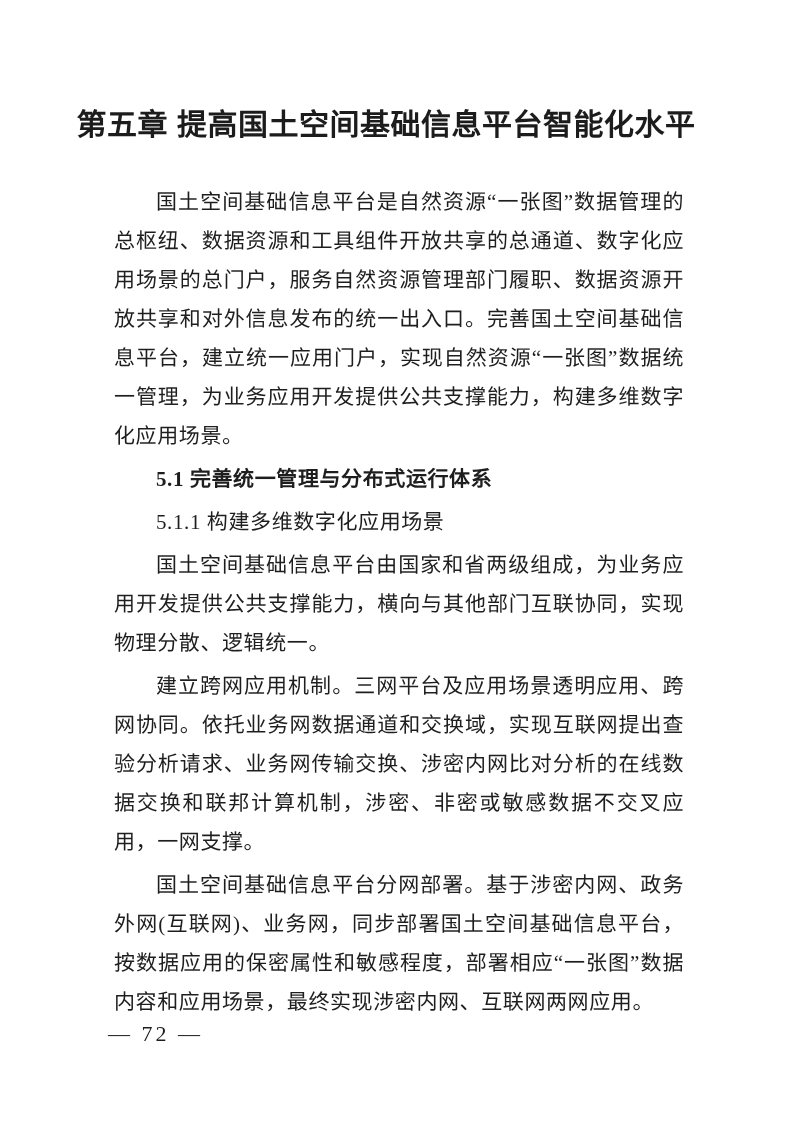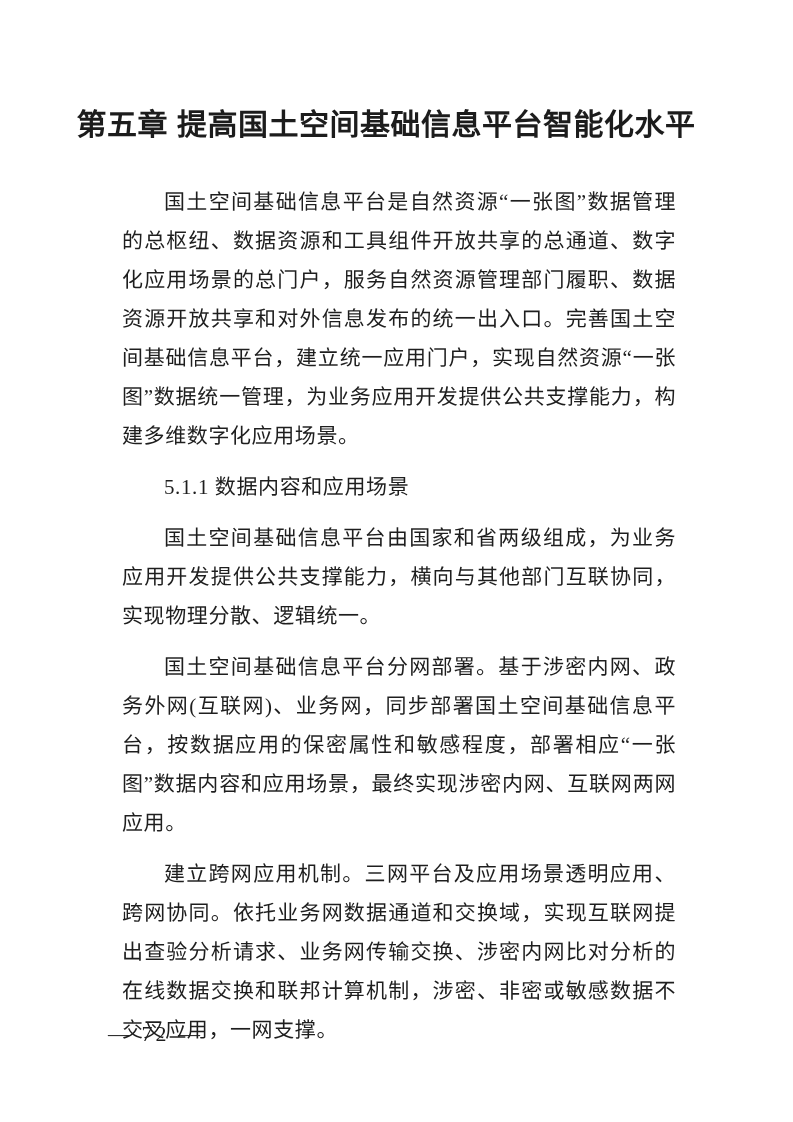--- a/index.html
+++ b/index.html
@@ -28,21 +28,21 @@
   }
   .content {
     margin: 36px 105px 0 110px;
     font-size: 21px;
     line-height: 39px;
     color: #1e1e1e;
     text-align: justify;
     text-justify: inter-ideograph;
   }
   .content p {
-    margin: 12px;
+    margin: 4px;
     text-indent: 2em;
     letter-spacing: 0.6px;
     word-break: break-all;
   }
   .section-heading {
     font-weight: 700;
     letter-spacing: 0.4px;
   }
   .subsection-heading {
     font-weight: 400;
@@ -62,26 +62,27 @@
 <body>
 
 <div class="page">
 
   <h1 class="doc-title">第五章 提高国土空间基础信息平台智能化水平</h1>
 
   <div class="content">
 
     <p>国土空间基础信息平台是自然资源“一张图”数据管理的总枢纽、数据资源和工具组件开放共享的总通道、数字化应用场景的总门户，服务自然资源管理部门履职、数据资源开放共享和对外信息发布的统一出入口。完善国土空间基础信息平台，建立统一应用门户，实现自然资源“一张图”数据统一管理，为业务应用开发提供公共支撑能力，构建多维数字化应用场景。</p>
 
+    <p class="section-heading">5.1 完善统一管理与分布式运行体系</p>
 
-    <p class="subsection-heading">5.1.1 数据内容和应用场景</p>
+    <p class="subsection-heading">5.1.1 构建多维数字化应用场景</p>
 
     <p>国土空间基础信息平台由国家和省两级组成，为业务应用开发提供公共支撑能力，横向与其他部门互联协同，实现物理分散、逻辑统一。</p>
 
+    <p>建立跨网应用机制。三网平台及应用场景透明应用、跨网协同。依托业务网数据通道和交换域，实现互联网提出查验分析请求、业务网传输交换、涉密内网比对分析的在线数据交换和联邦计算机制，涉密、非密或敏感数据不交叉应用，一网支撑。</p>
+
     <p>国土空间基础信息平台分网部署。基于涉密内网、政务外网(互联网)、业务网，同步部署国土空间基础信息平台，按数据应用的保密属性和敏感程度，部署相应“一张图”数据内容和应用场景，最终实现涉密内网、互联网两网应用。</p>
-
-    <p>建立跨网应用机制。三网平台及应用场景透明应用、跨网协同。依托业务网数据通道和交换域，实现互联网提出查验分析请求、业务网传输交换、涉密内网比对分析的在线数据交换和联邦计算机制，涉密、非密或敏感数据不交叉应用，一网支撑。</p>
 
   </div>
 
   <div class="page-footer">— 72 —</div>
 
 </div>
 
 </body></html>

